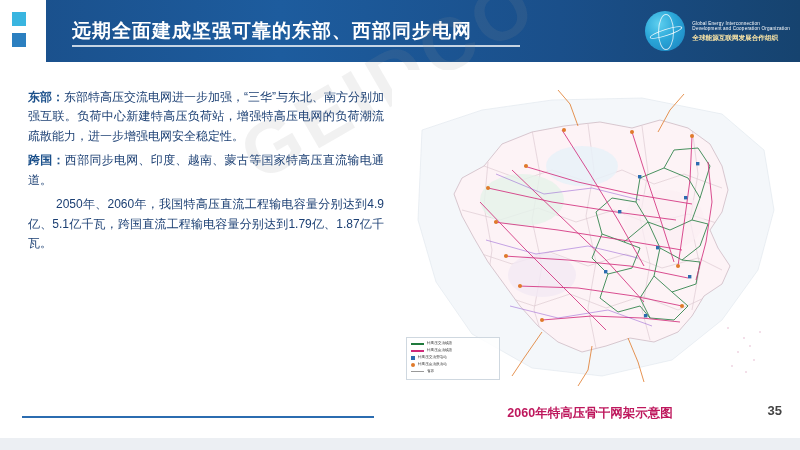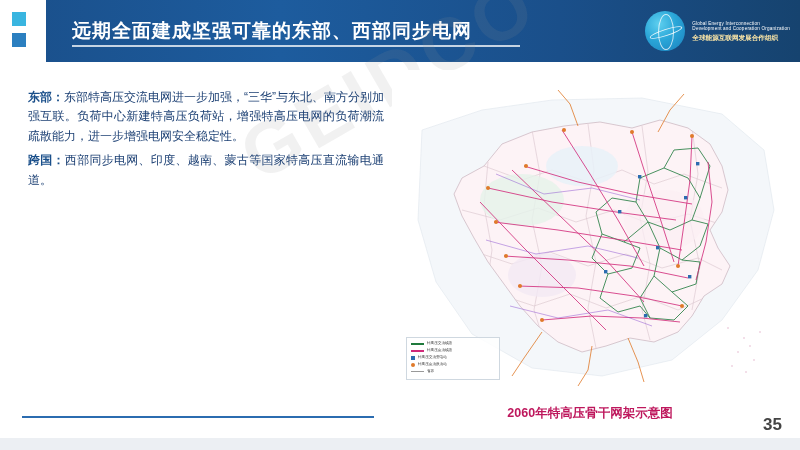--- a/index.html
+++ b/index.html
@@ -206,22 +206,22 @@
     position: absolute;
     left: 22px;
     top: 416px;
     width: 352px;
     height: 2px;
     background: #2b6cb0;
   }
   .page-num {
     position: absolute;
     right: 18px;
-    top: 415px;
-    font-size: 17px;
+    top: 403px;
+    font-size: 13px;
     color: #444;
     font-weight: bold;
   }
   .bottom-band {
     position: absolute;
     left: 0;
     top: 438px;
     width: 800px;
     height: 12px;
     background: #eceff3;
@@ -251,20 +251,23 @@
   </div>
 
   <div class="watermark">GEIDCO</div>
 
   <div class="body-text">
     <div class="para">
       <span class="lead">东部：</span><span>东部特高压交流电网进一步加强，“三华”与东北、南方分别加强互联。负荷中心新建特高压负荷站，增强特高压电网的负荷潮流疏散能力，进一步增强电网安全稳定性。</span>
     </div>
     <div class="para">
       <span class="lead">跨国：</span><span>西部同步电网、印度、越南、蒙古等国家特高压直流输电通道。</span>
+    </div>
+    <div class="para indent">
+      <span>2050年、2060年，我国特高压直流工程输电容量分别达到4.9亿、5.1亿千瓦，跨国直流工程输电容量分别达到1.79亿、1.87亿千瓦。</span>
     </div>
   </div>
 
   <div class="map-panel">
     <svg class="map-inner" viewBox="0 0 396 332" preserveAspectRatio="none">
       <defs>
         <clipPath id="chinaClip">
           <path d="M92,96 L110,74 L140,62 L172,56 L208,52 L240,58 L268,50 L296,58 L318,74 L330,96
                    L336,120 L330,142 L318,160 L326,178 L338,196 L330,214 L312,226 L300,246 L286,262
                    L262,272 L238,268 L214,276 L190,282 L166,272 L146,256 L128,236 L112,214 L96,192

